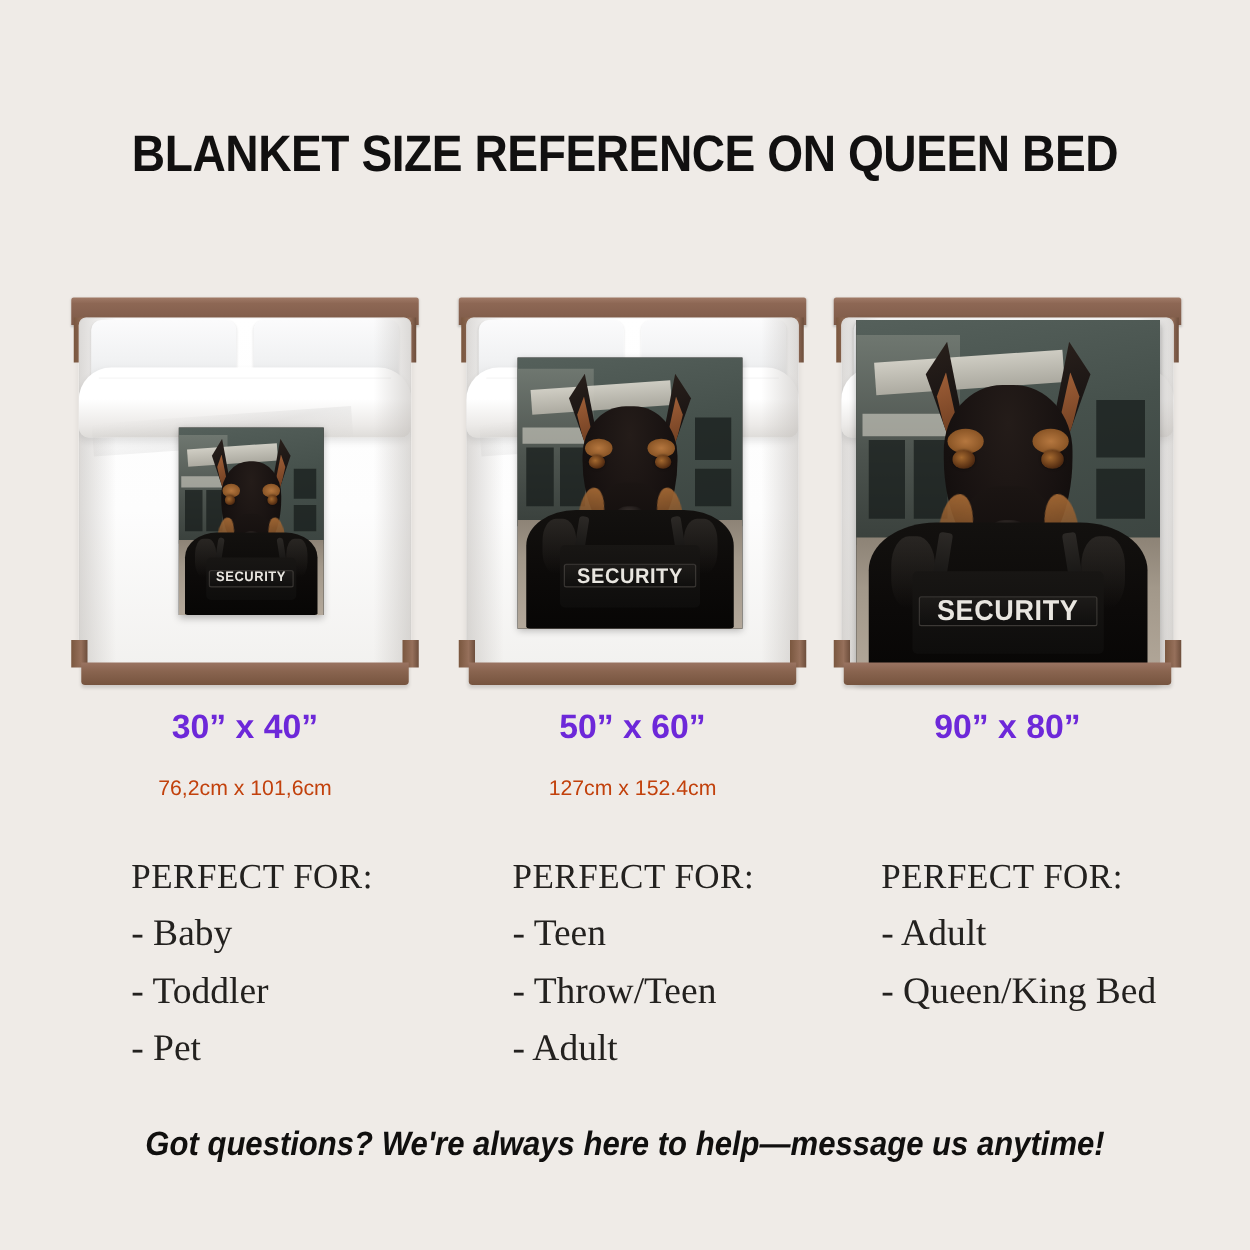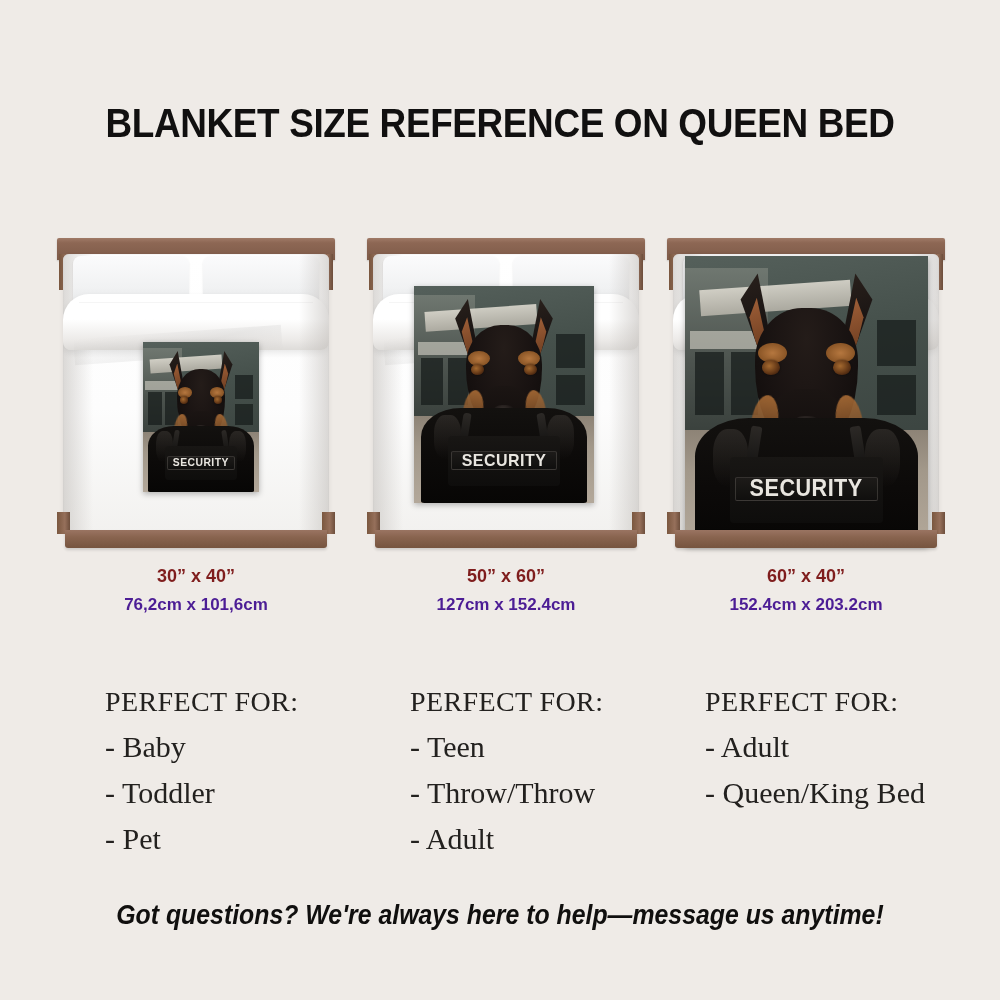--- a/index.html
+++ b/index.html
@@ -265,27 +265,27 @@
   .c2 .patch-text{font-size:17px;}
   .c3 .patch-text{font-size:23px;}
 
   
   .size-block{position:absolute;text-align:center;width:278px;}
   .size-block.c1{left:57px;top:566px;}
   .size-block.c2{left:367px;top:566px;}
   .size-block.c3{left:667px;top:566px;}
   .size-in{
     font-family:"Liberation Sans",sans-serif;
-    font-weight:700;font-size:18px;color:#7f1d1d;
+    font-weight:700;font-size:27px;color:#6d28d9;
     letter-spacing:0px;
   }
   .size-cm{
-    margin-top:8px;
+    margin-top:24px;
     font-family:"Liberation Sans",sans-serif;
-    font-weight:700;font-size:17px;color:#4c1d95;
+    font-weight:400;font-size:17px;color:#c2410c;
   }
 
   
   .list-block{position:absolute;width:278px;}
   .list-block.c1{left:105px;top:686px;}
   .list-block.c2{left:410px;top:686px;}
   .list-block.c3{left:705px;top:686px;}
   .list-head{
     font-family:"Liberation Serif",serif;
     font-size:28px;color:#23211f;letter-spacing:.4px;
@@ -501,34 +501,33 @@
 
   <div class="size-block c1">
     <div class="size-in">30” x 40”</div>
     <div class="size-cm">76,2cm x 101,6cm</div>
   </div>
   <div class="size-block c2">
     <div class="size-in">50” x 60”</div>
     <div class="size-cm">127cm x 152.4cm</div>
   </div>
   <div class="size-block c3">
-    <div class="size-in">60” x 40”</div>
-    <div class="size-cm">152.4cm x 203.2cm</div>
+    <div class="size-in">90” x 80”</div>
   </div>
 
   <div class="list-block c1">
     <div class="list-head">PERFECT FOR:</div>
     <div class="list-item">- Baby</div>
     <div class="list-item">- Toddler</div>
     <div class="list-item">- Pet</div>
   </div>
   <div class="list-block c2">
     <div class="list-head">PERFECT FOR:</div>
     <div class="list-item">- Teen</div>
-    <div class="list-item">- Throw/Throw</div>
+    <div class="list-item">- Throw/Teen</div>
     <div class="list-item">- Adult</div>
   </div>
   <div class="list-block c3">
     <div class="list-head">PERFECT FOR:</div>
     <div class="list-item">- Adult</div>
     <div class="list-item">- Queen/King Bed</div>
   </div>
 
   <div class="footer">Got questions? We're always here to help—message us anytime!</div>
 

